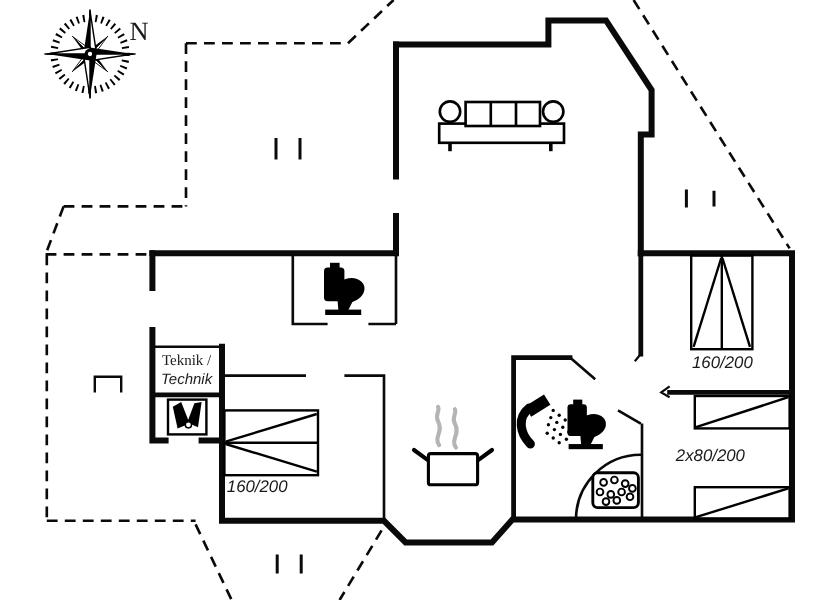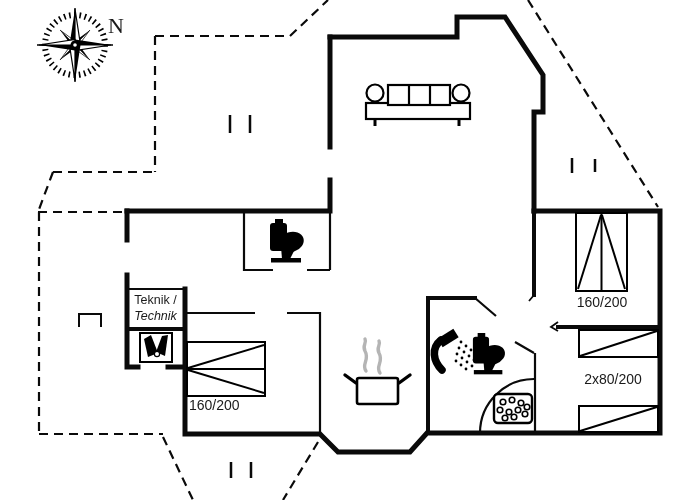--- a/index.html
+++ b/index.html
@@ -2,21 +2,21 @@
 <html><head>
 <meta charset="utf-8">
 <style>
   html,body{margin:0;padding:0;background:#fff;}
   #stage{
     position:relative;width:700px;height:500px;background:#fff;overflow:hidden;
     font-family:"Liberation Sans",sans-serif;color:#111;
   }
   #plan-svg{position:absolute;left:0;top:0;}
   .lbl{position:absolute;color:#1a1a1a;white-space:nowrap;}
-  .lbl-bed{font-size:14px;}
+  .lbl-bed{font-size:14px;font-style:italic;}
   .lbl-center{text-align:center;}
   #lbl-north{font-family:"Liberation Serif",serif;font-size:22px;}
   #lbl-teknik{font-size:12.5px;line-height:1.3;text-align:center;width:57px;}
 </style>
 </head>
 <body>
 
 <div id="stage">
 
 <svg id="plan-svg" width="700" height="500" viewBox="0 0 700 500">
@@ -178,23 +178,23 @@
     <use href="#cp" transform="rotate(180)"></use>
     <use href="#cp" transform="rotate(270)"></use>
     <circle r="4.5" fill="#000"></circle>
     <circle r="1.8" fill="#fff"></circle>
   </g>
 </svg>
 
 <div id="lbl-north" class="lbl" style="left:108px;top:13px;">N</div>
 
 <div id="lbl-teknik" class="lbl" style="left:127px;top:292px;">
-  <span style="display:block;">Teknik /</span>
+  <span style="display:block;font-family:Liberation Serif, serif;">Teknik /</span>
   <span style="display:block;font-style:italic;">Technik</span>
 </div>
 
 <div class="lbl lbl-bed" style="left:189px;top:397px;">160/200</div>
 
 <div class="lbl lbl-bed lbl-center" style="left:570px;top:294px;width:64px;">160/200</div>
 
-<div class="lbl lbl-bed lbl-center" style="left:579px;top:371px;width:68px;">2x80/200</div>
+<div class="lbl lbl-bed lbl-center" style="left:558px;top:371px;width:68px;">2x80/200</div>
 
 </div>
 
 </body></html>

